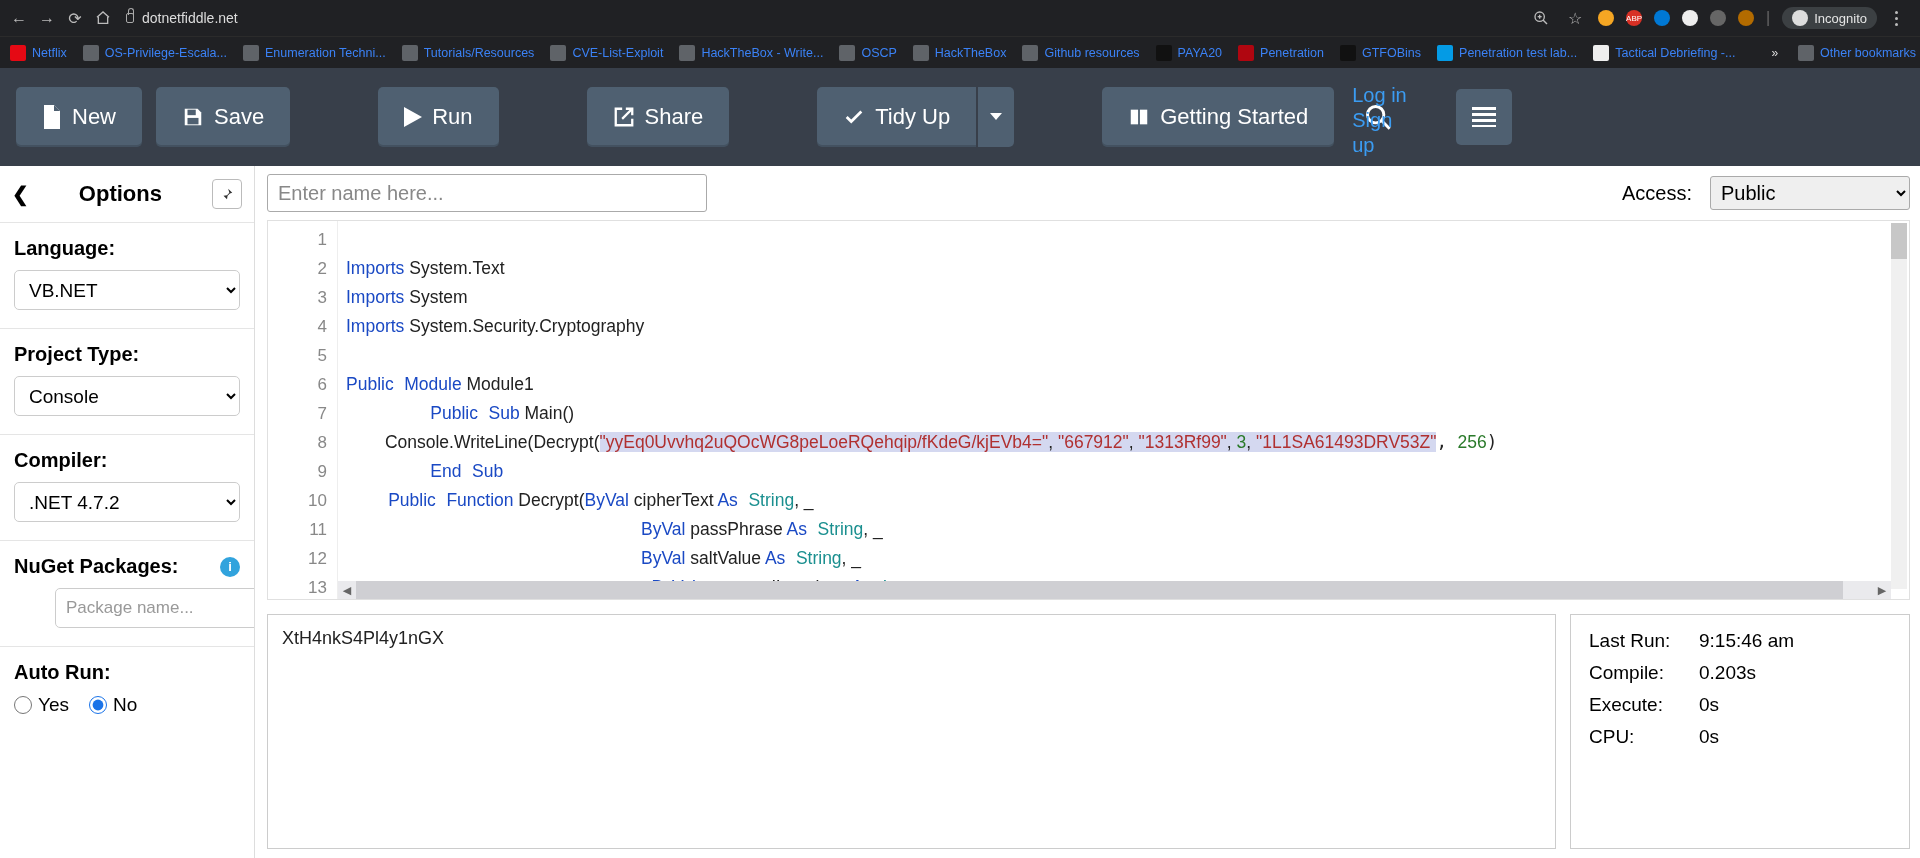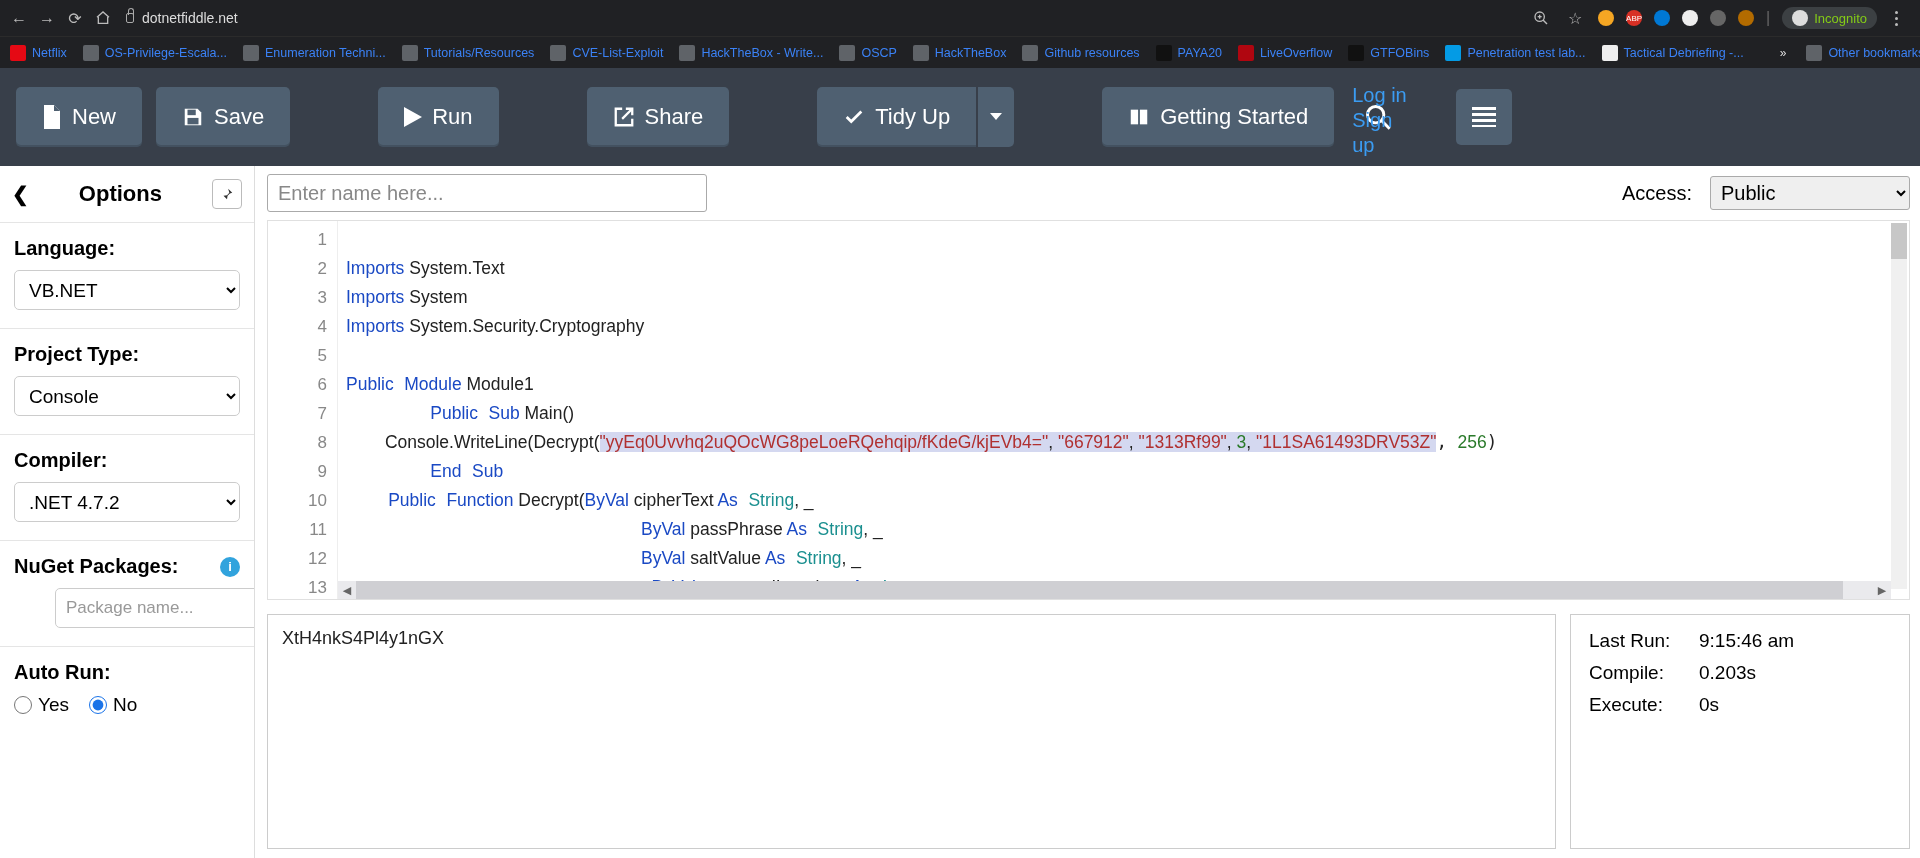--- a/index.html
+++ b/index.html
@@ -9,21 +9,21 @@
 .browser-chrome { background:#202124; height:68px; color:#ccc; }
 .chrome-row { display:flex; align-items:center; height:36px; padding:0 8px; gap:6px; }
 .nav-icon { width:22px; height:22px; display:flex; align-items:center; justify-content:center; color:#bbb; font-size:16px; border-radius:50%; }
 .addr-pill { flex:0 0 auto; display:flex; align-items:center; gap:8px; background:#202124; padding:0 6px; height:28px; }
 .lock { width:8px; height:10px; border:1.4px solid #aaa; border-radius:2px; position:relative; }
 .lock::before { content:""; position:absolute; top:-6px; left:1px; width:4px; height:6px; border:1.4px solid #aaa; border-bottom:none; border-radius:3px 3px 0 0; }
 .addr-text { font-size:14px; color:#ddd; }
 .chrome-spacer { flex:1; }
 .chrome-right { display:flex; align-items:center; gap:12px; padding-right:8px; }
 .circle-dot { width:16px; height:16px; border-radius:50%; }
-.incog { display:flex; align-items:center; gap:6px; color:#84cc16; font-size:13px; background:#3c4043; padding:3px 10px; border-radius:14px; }
+.incog { display:flex; align-items:center; gap:6px; color:#e5e5e5; font-size:13px; background:#3c4043; padding:3px 10px; border-radius:14px; }
 .incog-icon { width:16px; height:16px; border-radius:50%; background:#ddd; }
 .kebab { display:flex; flex-direction:column; gap:3px; padding:0 6px; }
 .kebab span { width:3px; height:3px; background:#bbb; border-radius:50%; }
 
 .bm-row { display:flex; align-items:center; height:32px; padding:0 10px; gap:16px; background:#202124; border-top:1px solid #2b2b2b; }
 .bm { display:flex; align-items:center; gap:6px; font-size:12.5px; color:#3b82f6; white-space:nowrap; }
 .bm-ico { width:16px; height:16px; border-radius:2px; }
 .bm-fold { background:#5f6368; }
 .bm-red { background:#b00610; }
 .bm-netflix { background:#e50914; }
@@ -184,21 +184,21 @@
       <div class="bm">
         <span class="bm-ico bm-fold"></span>
         <span>Github resources</span>
       </div>
       <div class="bm">
         <span class="bm-ico bm-dark"></span>
         <span>PAYA20</span>
       </div>
       <div class="bm">
         <span class="bm-ico bm-red"></span>
-        <span>LiveOverflow</span>
+        <span>Penetration</span>
       </div>
       <div class="bm">
         <span class="bm-ico bm-dark"></span>
         <span>GTFOBins</span>
       </div>
       <div class="bm">
         <span class="bm-ico bm-blue"></span>
         <span>Penetration test lab...</span>
       </div>
       <div class="bm">
@@ -417,18 +417,22 @@
                 <td>9:15:46 am</td>
               </tr>
           <tr>
                 <td class="k">Compile:</td>
                 <td>0.203s</td>
               </tr>
           <tr>
                 <td class="k">Execute:</td>
                 <td>0s</td>
               </tr>
+          <tr>
+                <td class="k">CPU:</td>
+                <td>0s</td>
+              </tr>
         </tbody>
           </table>
       </div>
     </div>
   </div>
 </div>
 
 </body></html>

